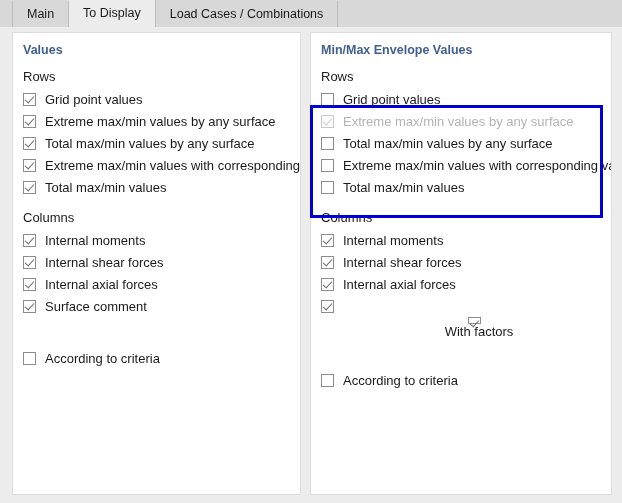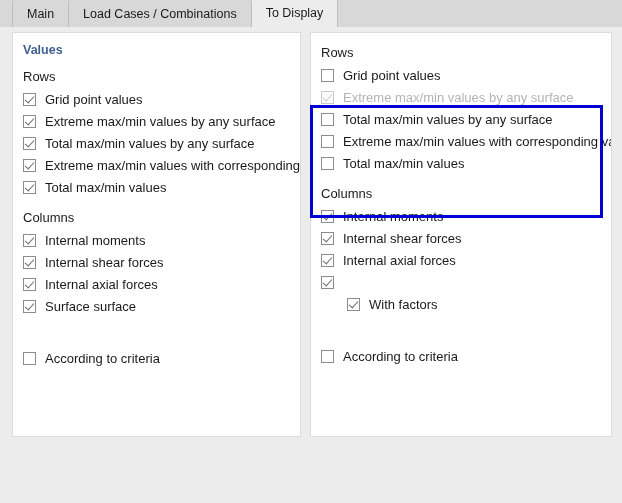--- a/index.html
+++ b/index.html
@@ -57,21 +57,21 @@
     position: absolute;
     left: 0; top: 27px;
     width: 622px;
     height: 476px;
     background: #ececec;
   }
 
   .panel {
     position: absolute;
     top: 5px;
-    height: 405px;
+    height: 463px;
     background: #ffffff;
     border: 1px solid #dcdcdc;
     box-sizing: border-box;
     overflow: hidden;
   }
   #panel-values      { left: 12px;  width: 289px; }
   #panel-minmax      { left: 310px; width: 302px; }
 
   .panel-title {
     font-size: 12.5px;
@@ -87,21 +87,21 @@
   }
 
   
   .check-row {
     display: flex;
     align-items: center;
     height: 22px;
     padding-left: 10px;
     cursor: default;
   }
-  .check-row.indent { padding-left: 36px; }
+  .check-row.indent { padding-left: 36px; flex-direction: column; }
 
   .cb {
     width: 13px;
     height: 13px;
     min-width: 13px;
     box-sizing: border-box;
     border: 1px solid #8c8c8c;
     background: #ffffff;
     margin-right: 9px;
     position: relative;
@@ -144,22 +144,22 @@
     box-sizing: border-box;
     pointer-events: none;
     z-index: 5;
   }
 </style>
 </head>
 <body>
 
 <div id="tab-bar">
     <div class="tab"><span>Main</span></div>
+    <div class="tab active"><span>To Display</span></div>
     <div class="tab"><span>Load Cases / Combinations</span></div>
-    <div class="tab active"><span>To Display</span></div>
   </div>
 
 <div id="content">
 
   <div class="panel" id="panel-values">
     <div class="panel-title">Values</div>
     <div class="group-label">Rows</div>
     <div id="values-rows">
         <div class="check-row">
           <span class="cb checked"></span>
@@ -191,33 +191,34 @@
         <div class="check-row">
           <span class="cb checked"></span>
           <span class="check-label">Internal shear forces</span>
         </div>
         <div class="check-row">
           <span class="cb checked"></span>
           <span class="check-label">Internal axial forces</span>
         </div>
         <div class="check-row">
           <span class="cb checked"></span>
-          <span class="check-label">Surface surface</span>
+          <span class="check-label">Surface comment</span>
         </div>
       </div>
     <div class="spacer-gap"></div>
     <div id="values-criteria">
         <div class="check-row">
           <span class="cb"></span>
           <span class="check-label">According to criteria</span>
         </div>
       </div>
   </div>
 
   <div class="panel" id="panel-minmax">
+    <div class="panel-title">Min/Max Envelope Values</div>
     <div class="group-label">Rows</div>
     <div id="minmax-rows">
         <div class="check-row">
           <span class="cb"></span>
           <span class="check-label">Grid point values</span>
         </div>
         <div class="check-row disabled">
           <span class="cb checked disabled"></span>
           <span class="check-label">Extreme max/min values by any surface</span>
         </div>

